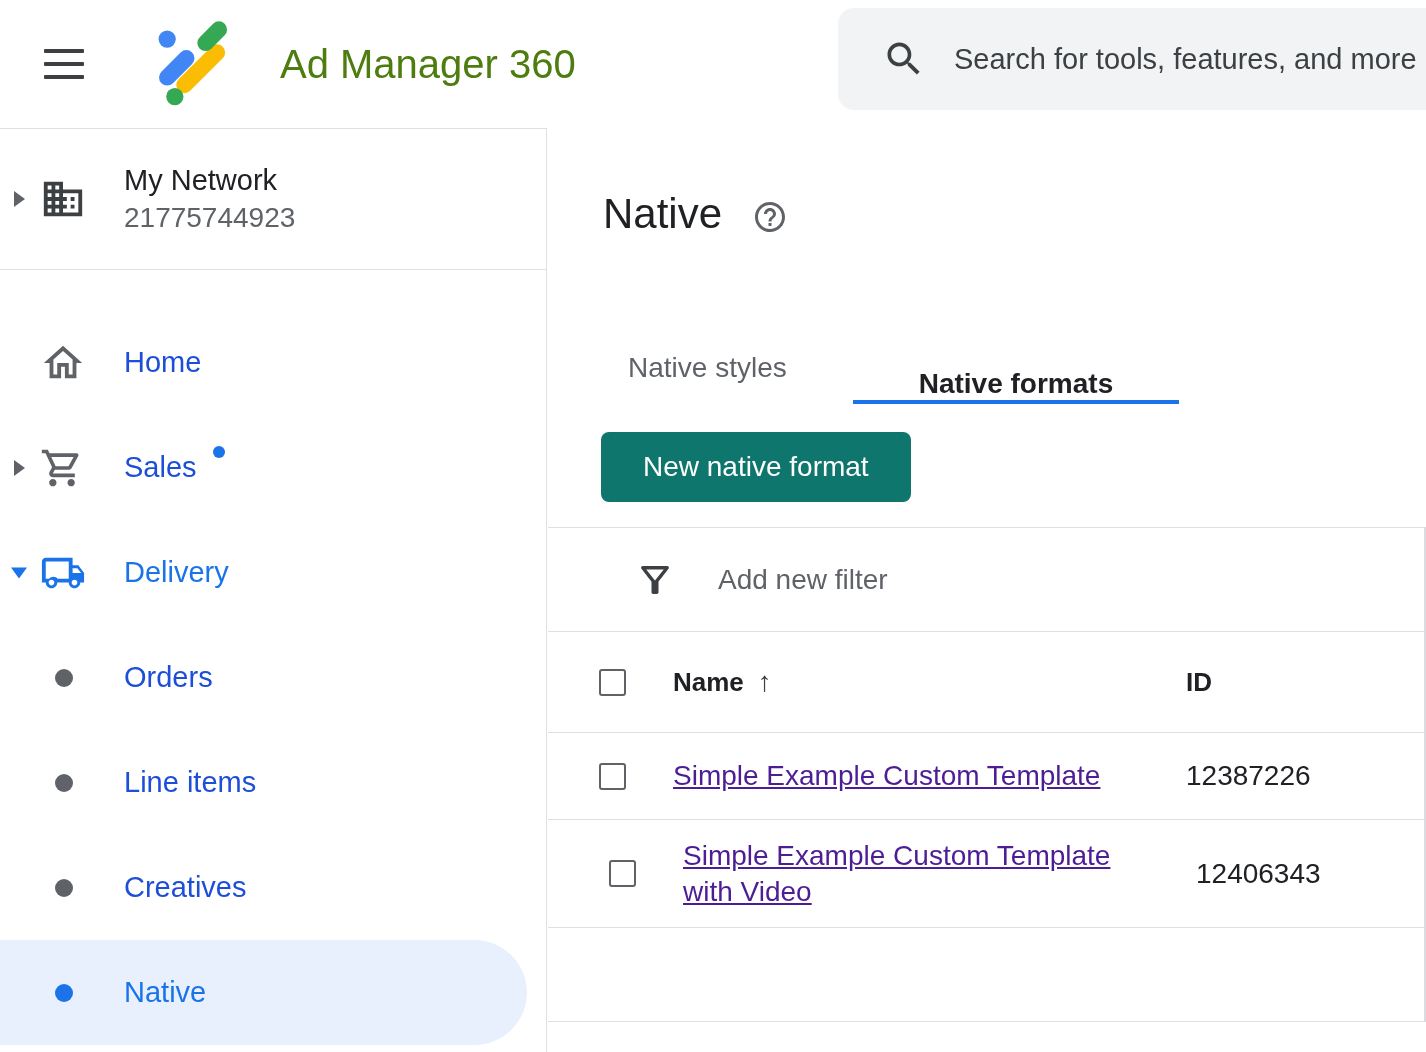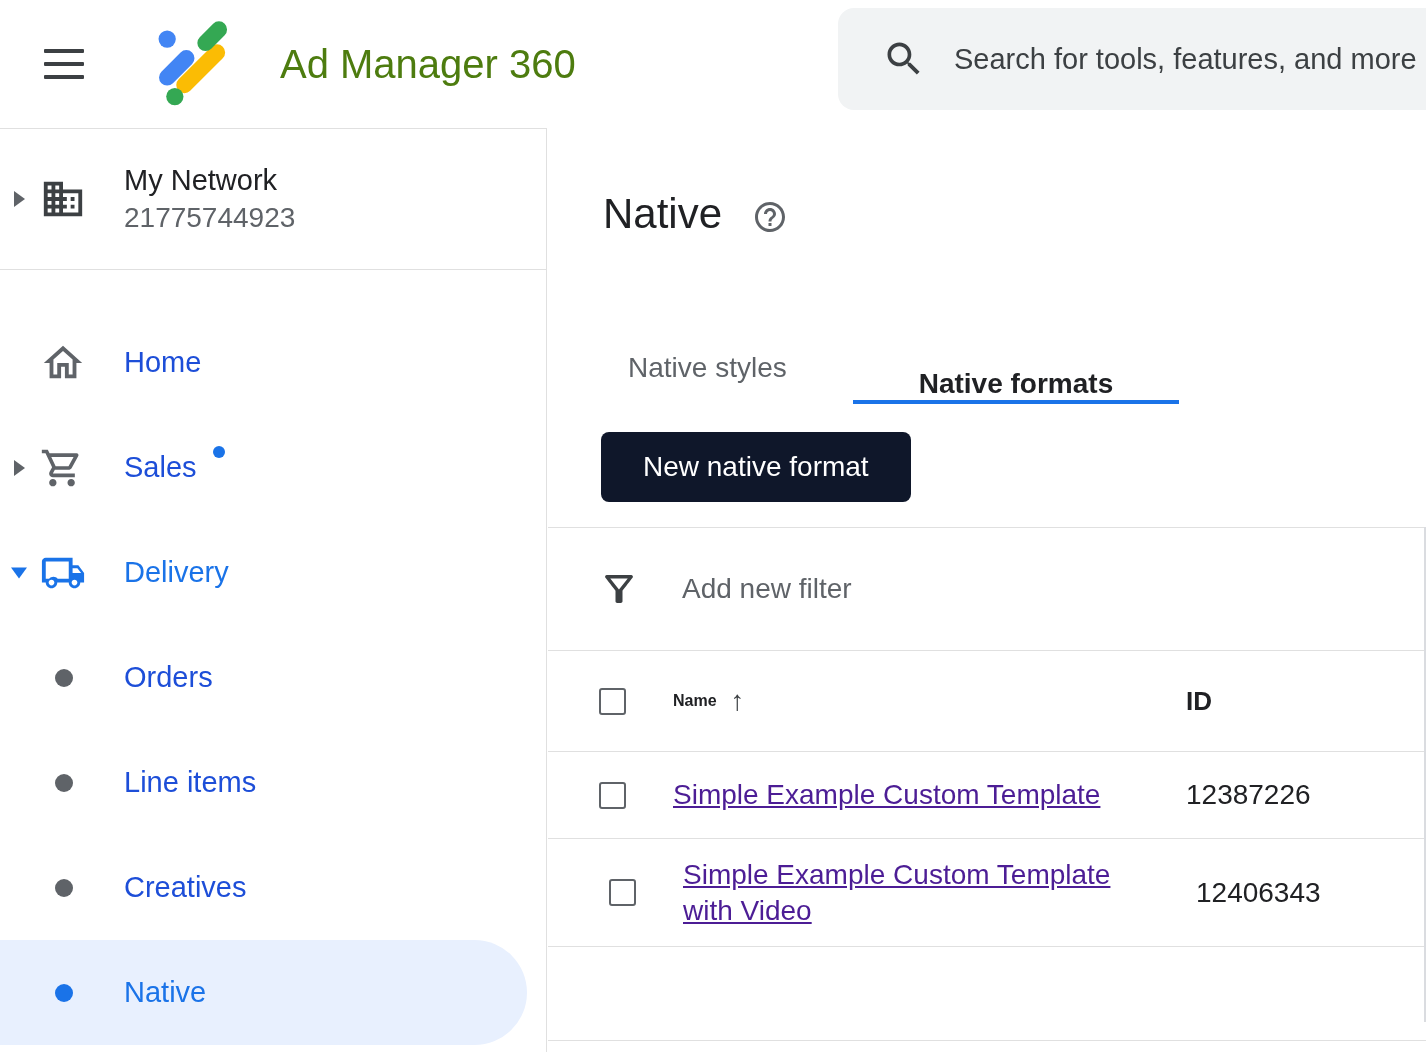--- a/index.html
+++ b/index.html
@@ -131,34 +131,35 @@
     border-bottom: 4px solid transparent;
     cursor: pointer;
     white-space: nowrap;
   }
   .tab.active { color: #202124; font-weight: 700; border-bottom-color: #1a73e8; align-items: flex-end; }
 
   .btn-row { margin-top: 28px; padding-left: 53px; height: 70px; }
   .primary-btn {
     height: 70px;
     padding: 0 42px;
-    background: #0f172a; color: #fff;
+    background: #0f766e; color: #fff;
     font-family: "Liberation Sans", sans-serif;
     font-size: 28px; font-weight: 500;
     border: none; border-radius: 8px;
     cursor: pointer;
   }
 
   .filter-row {
     margin-top: 25px;
-    height: 124px;
+    height: 105px;
     border-top: 1px solid #e0e0e0;
     border-bottom: 1px solid #e0e0e0;
     display: flex; align-items: center;
     cursor: pointer;
+    padding-left: 36px;
   }
   .filter-icon { margin-left: 50px; display: flex; }
   .filter-text { margin-left: 42px; font-size: 28px; color: #5f6368; }
 
   .trow {
     display: flex; align-items: center;
     border-bottom: 1px solid #e0e0e0;
   }
   .trow.thead { height: 101px; }
   .trow.r1 { height: 87px; }
@@ -166,21 +167,21 @@
   .trow.empty-row { height: 94px; border-bottom: 1px solid #e0e0e0; }
   .cb-cell { width: 125px; padding-left: 51px; display: flex; align-items: center; }
   .checkbox {
     width: 27px; height: 27px;
     border: 2px solid #5f6368;
     border-radius: 3px;
     background: #fff;
     cursor: pointer;
   }
   .name-cell { width: 513px; display: flex; align-items: center; }
-  .col-name { font-size: 16px; font-weight: 700; color: #202124; cursor: pointer; }
+  .col-name { font-size: 26px; font-weight: 700; color: #202124; cursor: pointer; }
   .sort-arrow { margin-left: 14px; font-size: 28px; color: #3c4043; cursor: pointer; }
   .id-cell { flex: 1; font-size: 28px; color: #202124; }
   .id-cell.col-head { font-size: 26px; font-weight: 700; }
   .row-link {
     font-size: 28px;
     color: #4c1d95;
     text-decoration: underline;
     line-height: 1.28;
     max-width: 468px;
     display: inline-block;

